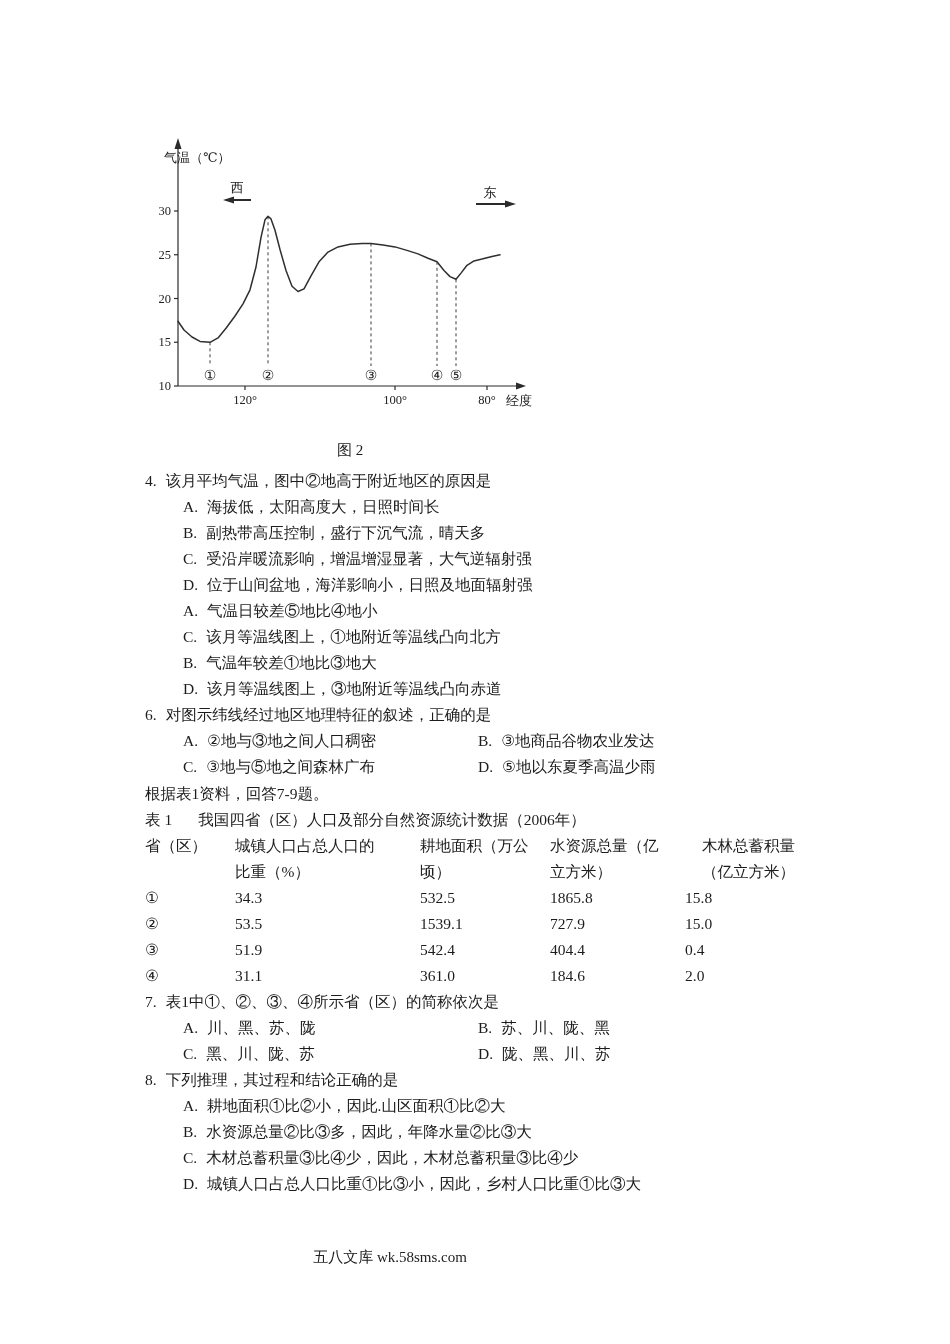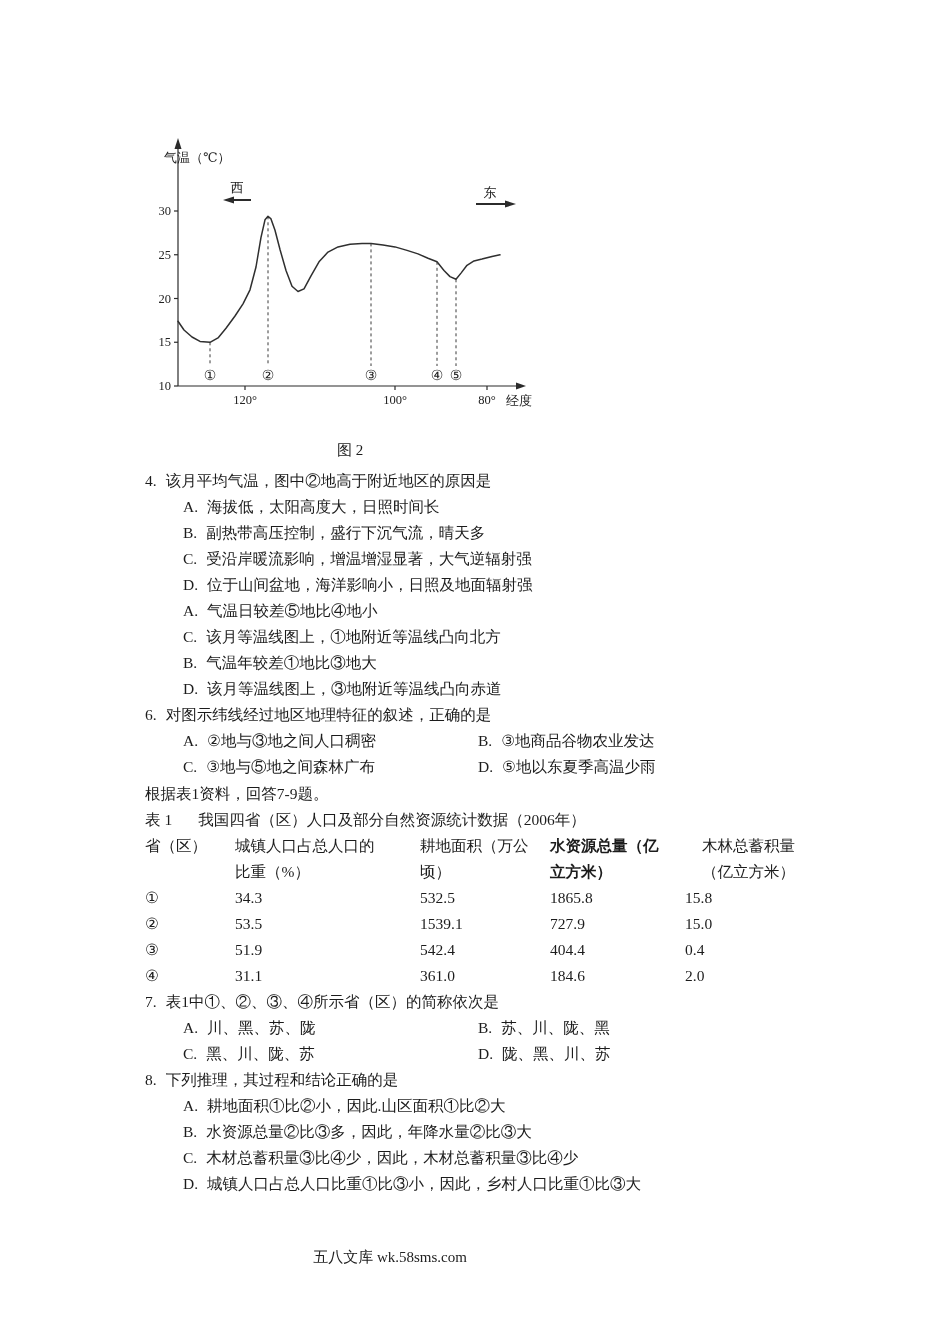--- a/index.html
+++ b/index.html
@@ -13,21 +13,21 @@
   .opt{padding-left:38px;}
   .letter{margin-right:9px;}
   .opt-row{display:flex;padding-left:38px;}
   .opt-row .opt-a{width:295px;}
   .intro{margin-top:1px;}
   .tbl-label{margin-right:26px;}
   .trow{display:grid;grid-template-columns:90px 185px 130px 135px 190px;}
   .hcell span{display:inline-block;vertical-align:top;}
   .hw2{max-width:148px;}
   .hw3{max-width:114px;}
-  .hw4{max-width:114px;font-weight:bold;}
+  .hw4{max-width:114px;}
   .hw5{max-width:96px;margin-left:17px;}
   .footer{position:absolute;top:1248px;left:0;width:780px;text-align:center;font-size:15px;color:#222;}
   
   svg text{font-family:"Liberation Serif","DejaVu Serif",serif;fill:#222;}
   .ax{stroke:#2b2b2b;stroke-width:1.2;fill:none;}
   .ax2{stroke:#2b2b2b;stroke-width:2;fill:none;}
   .fillshape{fill:#2b2b2b;}
   .tick{font-size:12.5px;}
   .axlbl{font-size:13px;}
   .curve{fill:none;stroke:#2f2f2f;stroke-width:1.5;stroke-linejoin:round;stroke-linecap:round;}

